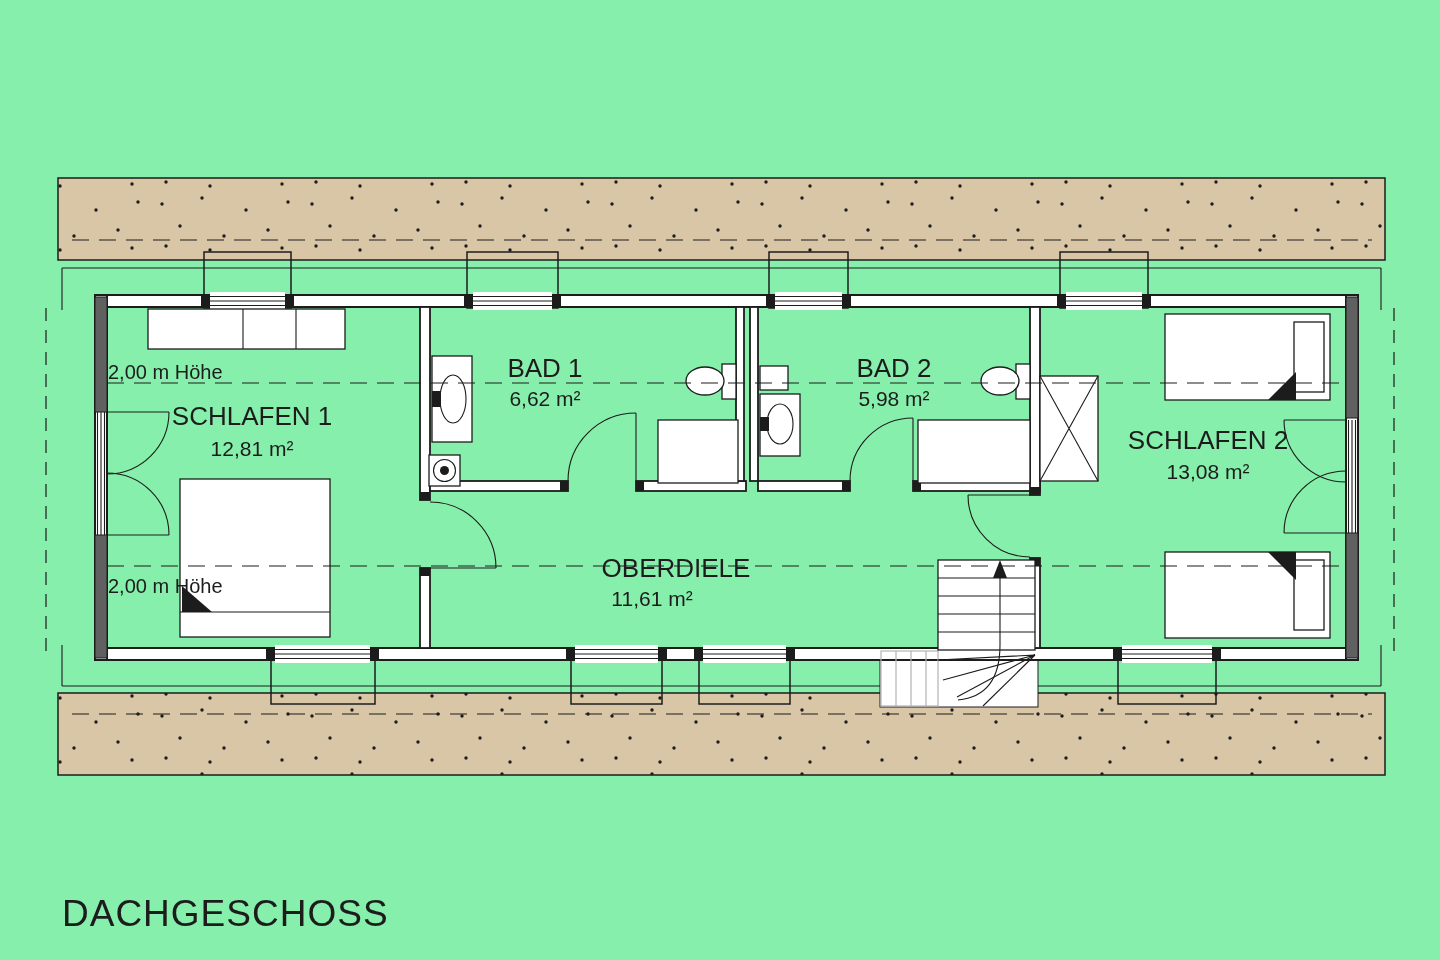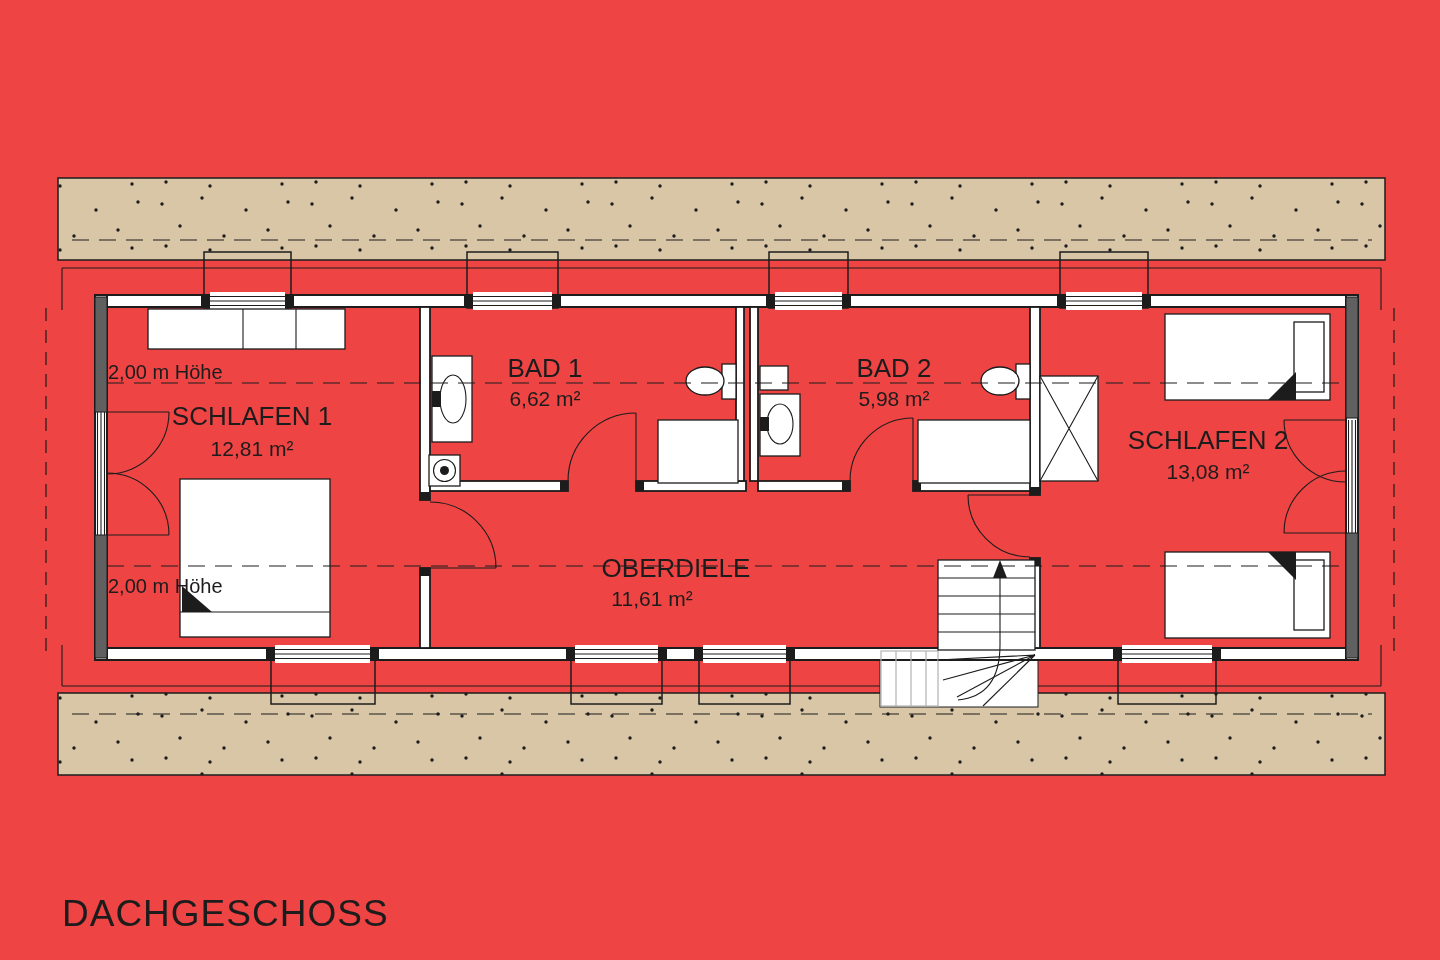--- a/index.html
+++ b/index.html
@@ -1,16 +1,16 @@
 <!DOCTYPE html>
 <html><head>
 <meta charset="utf-8">
 <style>
   html,body{margin:0;padding:0;background:#ffffff;}
-  #canvas{position:relative;width:1440px;height:960px;background:#ef4444;overflow:hidden;}
+  #canvas{position:relative;width:1440px;height:960px;background:#86efac;overflow:hidden;}
   svg{display:block;}
   .s1   {stroke:#1c1c1c;stroke-width:1.1;fill:none;}
   .s15  {stroke:#1c1c1c;stroke-width:1.5;fill:none;}
   .wall {fill:#ffffff;stroke:#1c1c1c;stroke-width:2;}
   .iwall{fill:#ffffff;stroke:#1c1c1c;stroke-width:1.8;}
   .nib  {fill:#1c1c1c;stroke:none;}
   .white{fill:#ffffff;stroke:none;}
   .furn {fill:#ffffff;stroke:#1c1c1c;stroke-width:1.3;}
   .blk  {fill:#1c1c1c;stroke:none;}
   .dash {stroke:#1c1c1c;stroke-width:1.2;fill:none;stroke-dasharray:17 10;}

